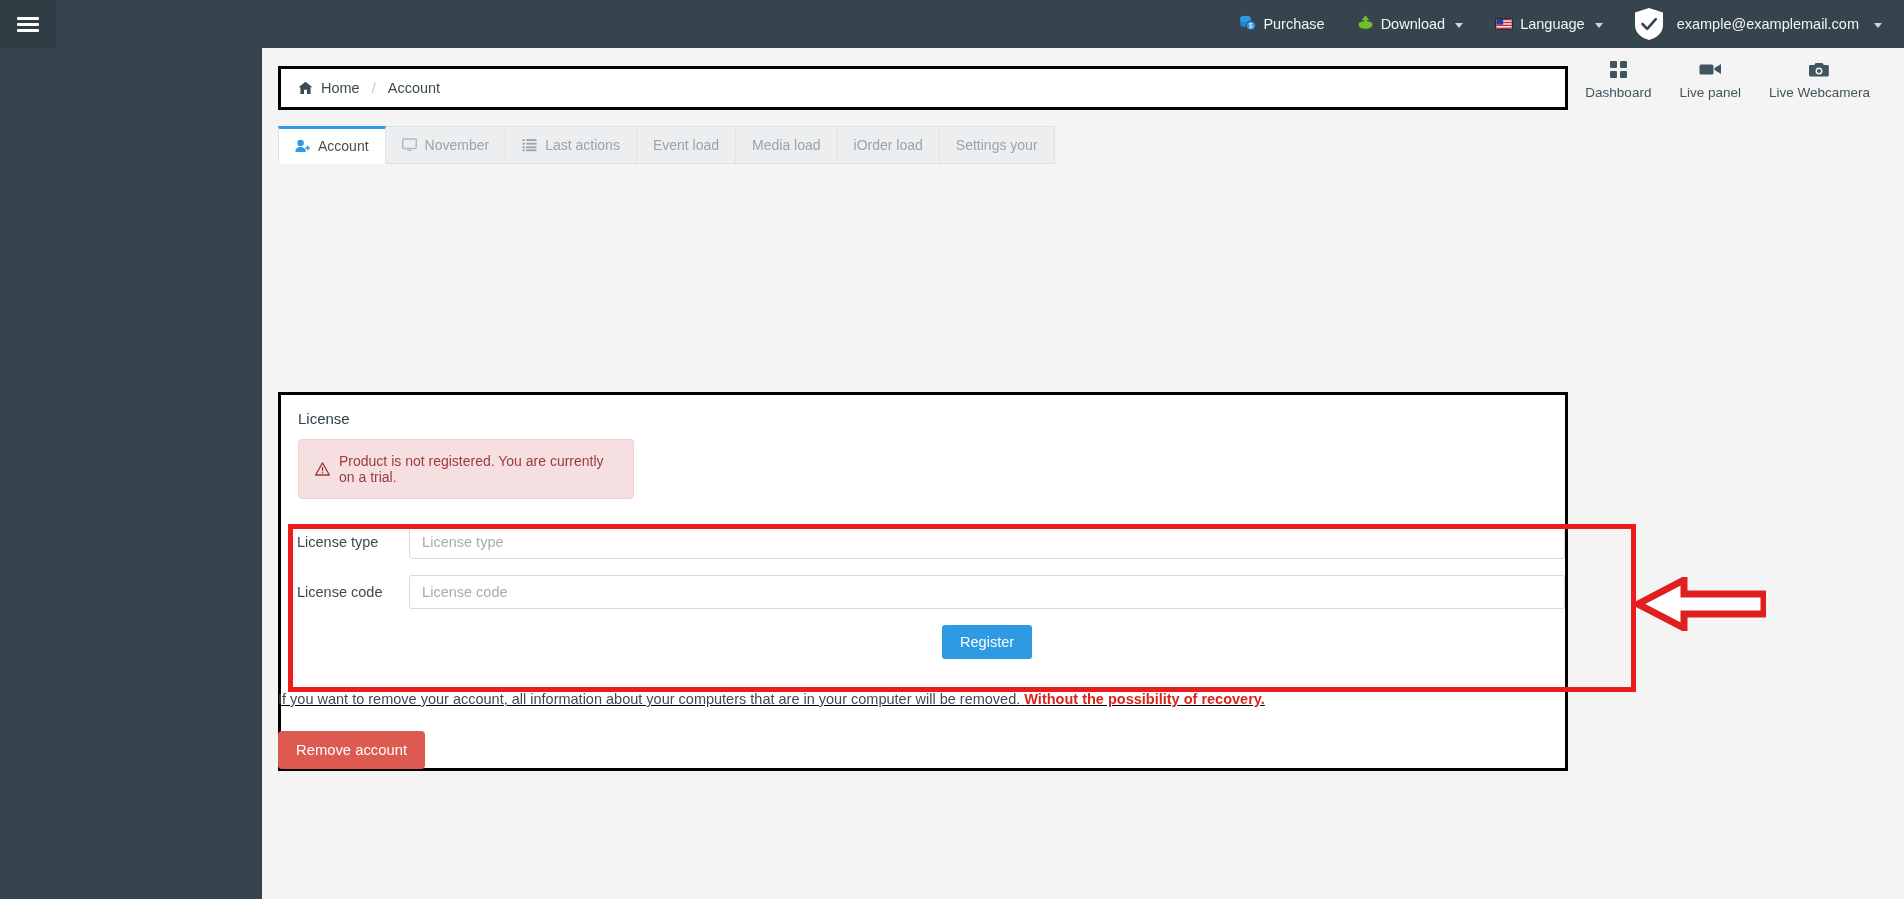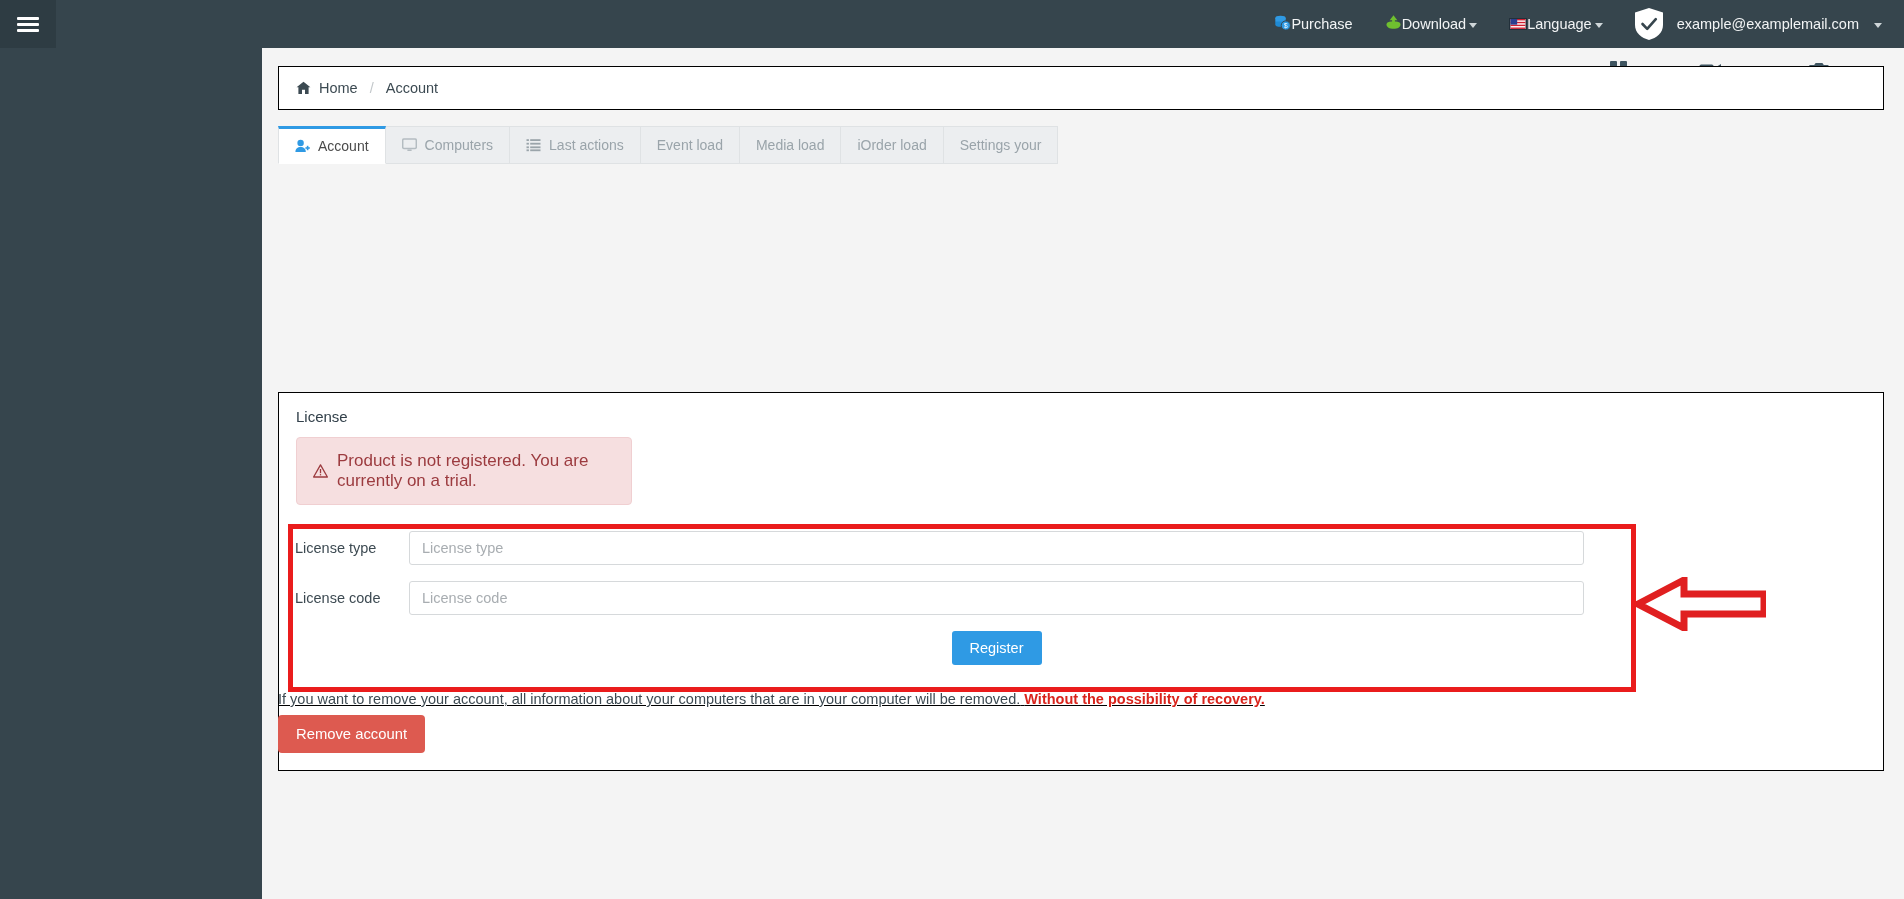--- a/index.html
+++ b/index.html
@@ -30,21 +30,21 @@
   .hamburger {
     width: 56px; height: 48px; background: #2e3c43;
     display: flex; align-items: center; justify-content: center;
     cursor: pointer;
   }
   .ham-lines { width: 22px; }
   .ham-lines i { display: block; height: 3px; background: #fff; margin: 3px 0; border-radius: 1px; }
 
   .topnav { margin-left: auto; display: flex; align-items: center; height: 48px; }
   .topnav-item {
-    display: flex; align-items: center; 
+    display: flex; align-items: center; gap: 7px;
     color: #f2f4f5; font-size: 14.5px; padding: 0 16px; height: 48px;
     cursor: pointer; white-space: nowrap;
   }
   .topnav-item .caret {
     display: inline-block; width: 0; height: 0;
     border-left: 4.5px solid transparent; border-right: 4.5px solid transparent;
     border-top: 5px solid #cfd6d9; margin-left: 3px; position: relative; top: 1px;
   }
   .acct-item { padding-right: 22px; padding-left: 14px; gap: 12px; }
   .shield-check { width: 32px; height: 34px; display: block; }
@@ -69,22 +69,22 @@
   }
   .icon-tool {
     display: flex; flex-direction: column; align-items: center; gap: 6px;
     padding: 4px 14px; cursor: pointer; color: #3f5561;
   }
   .icon-tool .lbl { font-size: 13.5px; color: #42535d; white-space: nowrap; }
   .ic { height: 20px; display: flex; align-items: center; justify-content: center; }
 
   
   .panel {
-    position: absolute; left: 16px; width: 1606px;
-    background: #fff; border: 1px solid #000000;
+    position: absolute; left: 16px; width: 1290px;
+    background: #fff; border: 3px solid #000000;
   }
 
   .breadcrumb-panel { top: 18px; height: 44px; display: flex; align-items: center; padding-left: 17px; }
   .crumb { display: flex; align-items: center; gap: 8px; font-size: 14.5px; color: #3c4a52; }
   .crumb a { color: #3c4a52; text-decoration: none; cursor: pointer; }
   .crumb .sep { color: #c3c8cb; margin: 0 4px; }
   .home-ic { width: 15px; height: 14px; display: block; }
 
   
   .tabs-wrap { position: absolute; top: 78px; left: 16px; width: 1606px; }
@@ -104,21 +104,21 @@
   .card-title { font-size: 15px; color: #32404a; padding: 15px 17px 12px 17px; }
   .table { width: calc(100% - 28px); margin: 0 14px 14px 14px; border-collapse: collapse; }
   .table td { border: 1px solid #e4e6e7; padding: 9px 13px; font-size: 14.5px; color: #3d4a52; vertical-align: middle; }
   .table tr:nth-child(odd) td { background: #fafafa; }
   .table td.k { width: 468px; }
   .table td.v-big { font-size: 17px; color: #35424a; }
 
   
   .alert {
     margin: 0 0 0 17px; background: #f6dfe0; border: 1px solid #f0cfd1;
-    border-radius: 4px; color: #9c3b3f; font-size: 17px;
+    border-radius: 4px; color: #9c3b3f; font-size: 14px;
     padding: 13px 16px; display: inline-flex; align-items: center; gap: 9px;
     width: 336px;
   }
   .warn-ic { width: 15px; height: 14px; display: block; }
 
   .form-row { display: flex; align-items: center; margin-bottom: 16px; }
   .form-label { width: 130px; font-size: 14.5px; color: #3d4a52; padding-left: 16px; }
   .input {
     height: 34px; border: 1px solid #d6d9db; border-radius: 3px;
     background: #fff; font-size: 14.5px; color: #333; padding: 0 12px;
@@ -283,21 +283,21 @@
         <span>Account</span>
       </div>
 
       <div class="tab">
         <span>
           <svg class="tab-ic" viewBox="0 0 15 14">
             <rect x="0.7" y="1" width="13.6" height="9.4" rx="1.2" fill="none" stroke="#b4bcc1" stroke-width="1.5"></rect>
             <rect x="5.4" y="11.4" width="4.2" height="1.6" fill="#b4bcc1"></rect>
           </svg>
         </span>
-        <span>Computers</span>
+        <span>November</span>
       </div>
 
       <div class="tab">
         <span>
           <svg class="tab-ic" viewBox="0 0 15 14">
             <rect x="0.5" y="1.2" width="2.4" height="1.8" fill="#9aa4aa"></rect>
             <rect x="4.2" y="1.2" width="10.3" height="1.8" fill="#9aa4aa"></rect>
             <rect x="0.5" y="4.8" width="2.4" height="1.8" fill="#9aa4aa"></rect>
             <rect x="4.2" y="4.8" width="10.3" height="1.8" fill="#9aa4aa"></rect>
             <rect x="0.5" y="8.4" width="2.4" height="1.8" fill="#9aa4aa"></rect>
@@ -362,21 +362,21 @@
     
 
     
   </div>
 
   <div style="position:absolute; left:16px; top:643px; width:1818px;text-decoration:underline;">
     <div class="remove-note">
       <span>If you want to remove your account, all information about your computers that are in your computer will be removed.</span>
       <span class="danger">Without the possibility of recovery.</span>
     </div>
-    <button class="btn-remove" style="margin-top:8px;">Remove account</button>
+    <button class="btn-remove" style="margin-top:24px;">Remove account</button>
   </div>
 
 </div>
 
 <div class="anno-box" style="left:288px; top:524px; width:1348px; height:168px;"></div>
 
 <div class="anno-arrow" style="left:1636px; top:577px; width:130px; height:54px;">
   <svg width="130" height="54" viewBox="0 0 130 54">
     <path d="M2 27 L48 3 L48 17 L128 17 L128 37 L48 37 L48 51 Z" fill="#ffffff" stroke="#e01f20" stroke-width="7" stroke-linejoin="miter"></path>
   </svg>

